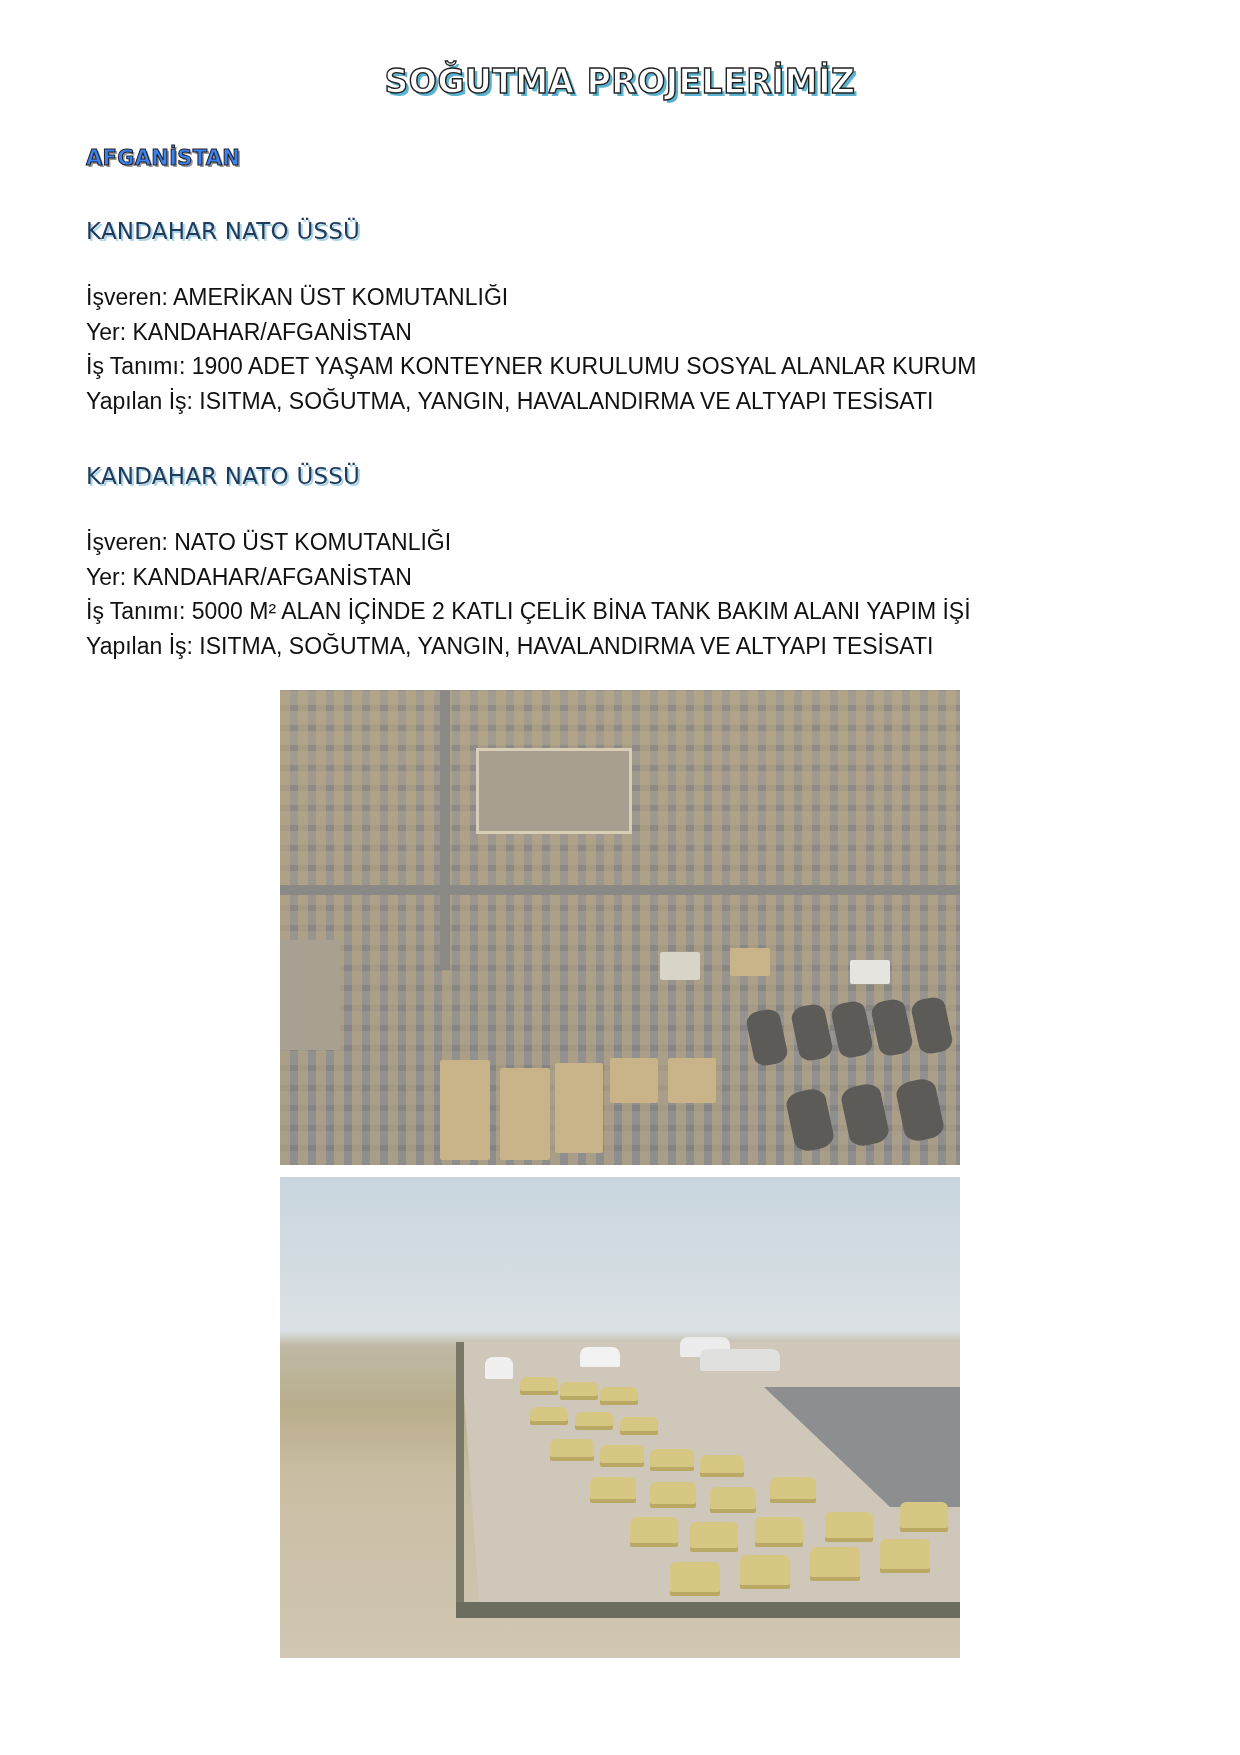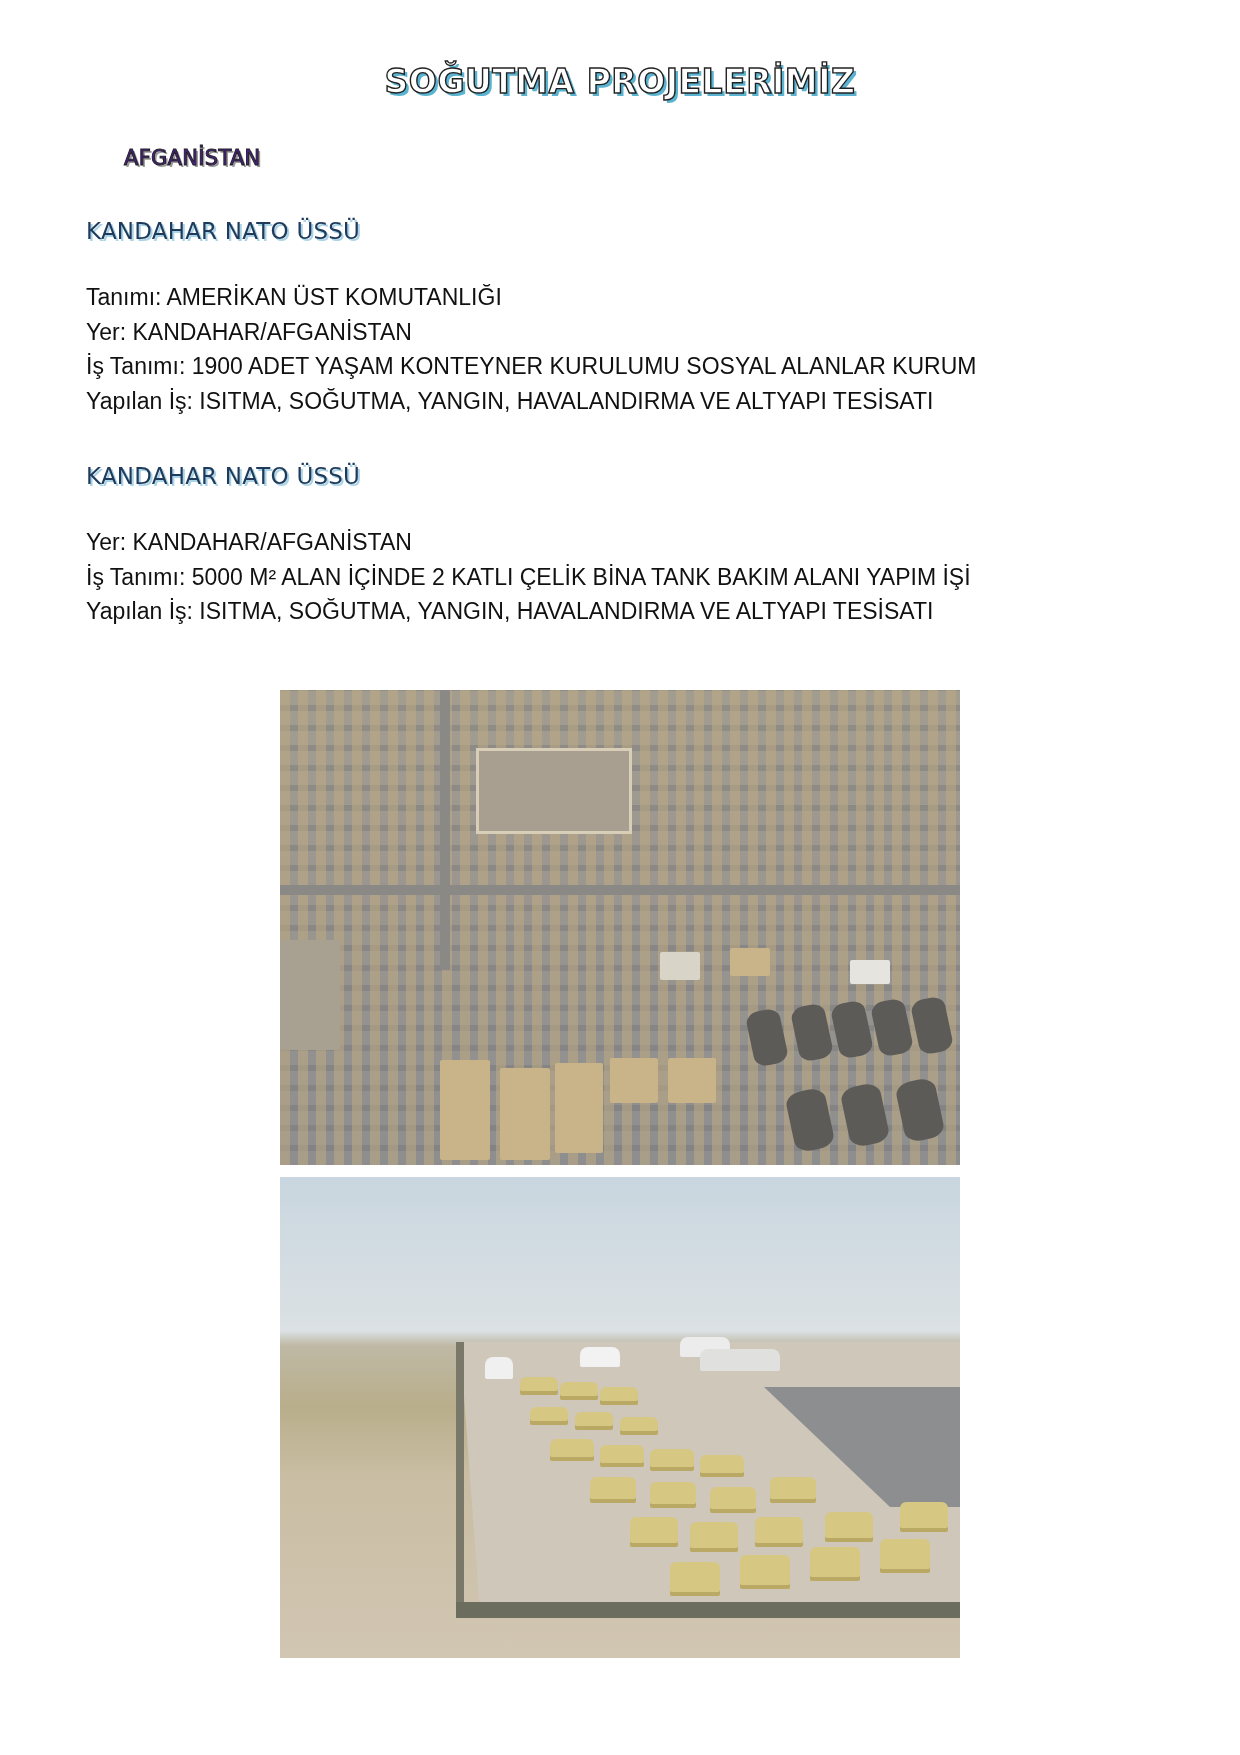--- a/index.html
+++ b/index.html
@@ -3,22 +3,22 @@
 <meta charset="utf-8">
 <style>
   html, body { margin:0; padding:0; background:#ffffff; }
   body { width:1240px; height:1755px; position:relative; overflow:hidden;
          font-family:"Liberation Sans", sans-serif; color:#111; }
   .page-title { position:absolute; left:0; width:1240px; top:62px; text-align:center;
     font-family:"DejaVu Sans", sans-serif; font-size:33px; font-weight:bold; letter-spacing:0.5px;
     color:#ffffff; -webkit-text-stroke:1.4px #222;
     text-shadow: 3px 3px 0 #5ab4d1; }
   .country { position:absolute; left:86px; top:146px;
-    font-family:"DejaVu Sans", sans-serif; font-size:21px; font-weight:normal;
-    color:#4c1d95; -webkit-text-stroke:1px #222; text-shadow:2px 2px 0 #999; letter-spacing:0.3px;margin-left:38px; }
+    font-family:"DejaVu Sans", sans-serif; font-size:21px; font-weight:bold;
+    color:#3b82f6; -webkit-text-stroke:1px #222; text-shadow:2px 2px 0 #999; letter-spacing:0.3px; }
   .project-heading { position:absolute; left:86px;
     font-family:"DejaVu Sans", sans-serif; font-size:23px; color:#1f3a5a;
     text-shadow:2px 2px 0 #a9d3e6; letter-spacing:0.2px; }
   .project-lines { position:absolute; left:86px; font-size:23px; line-height:34.5px; color:#111; }
   .project-lines div { white-space:nowrap; }
   .photo { position:absolute; left:280px; width:680px; overflow:hidden; }
   .photo-aerial { top:690px; height:475px;
     background:
       repeating-linear-gradient(90deg, rgba(190,170,130,0.55) 0 10px, rgba(120,120,125,0.0) 10px 18px),
       repeating-linear-gradient(0deg, rgba(150,150,155,0.0) 0 14px, rgba(110,110,115,0.35) 14px 20px),
@@ -41,28 +41,29 @@
   .photo-camp .hangar { position:absolute; background:#ececec; border-radius:8px 8px 2px 2px; }
 </style>
 </head>
 <body>
 
 <div class="page-title">SOĞUTMA PROJELERİMİZ</div>
 <div class="country">AFGANİSTAN</div>
 
 <div class="project-heading" style="top:218px;">KANDAHAR NATO ÜSSÜ</div>
 <div class="project-lines" style="top:280px;">
-  <div>Tanımı: AMERİKAN ÜST KOMUTANLIĞI</div>
+  <div>İşveren: AMERİKAN ÜST KOMUTANLIĞI</div>
   <div>Yer: KANDAHAR/AFGANİSTAN</div>
   <div>İş Tanımı: 1900 ADET YAŞAM KONTEYNER KURULUMU SOSYAL ALANLAR KURUM</div>
   <div>Yapılan İş: ISITMA, SOĞUTMA, YANGIN, HAVALANDIRMA VE ALTYAPI TESİSATI</div>
 </div>
 
 <div class="project-heading" style="top:463px;">KANDAHAR NATO ÜSSÜ</div>
 <div class="project-lines" style="top:525px;">
+  <div>İşveren: NATO ÜST KOMUTANLIĞI</div>
   <div>Yer: KANDAHAR/AFGANİSTAN</div>
   <div>İş Tanımı: 5000 M² ALAN İÇİNDE 2 KATLI ÇELİK BİNA TANK BAKIM ALANI YAPIM İŞİ</div>
   <div>Yapılan İş: ISITMA, SOĞUTMA, YANGIN, HAVALANDIRMA VE ALTYAPI TESİSATI</div>
 </div>
 
 <div class="photo photo-aerial">
   <div class="road" style="left:0;top:195px;width:680px;height:10px;"></div>
   <div class="road" style="left:160px;top:0;width:10px;height:280px;"></div>
   <div class="square"></div>
   <div class="block" style="left:0;top:250px;width:60px;height:110px;background:#a8a090;"></div>

